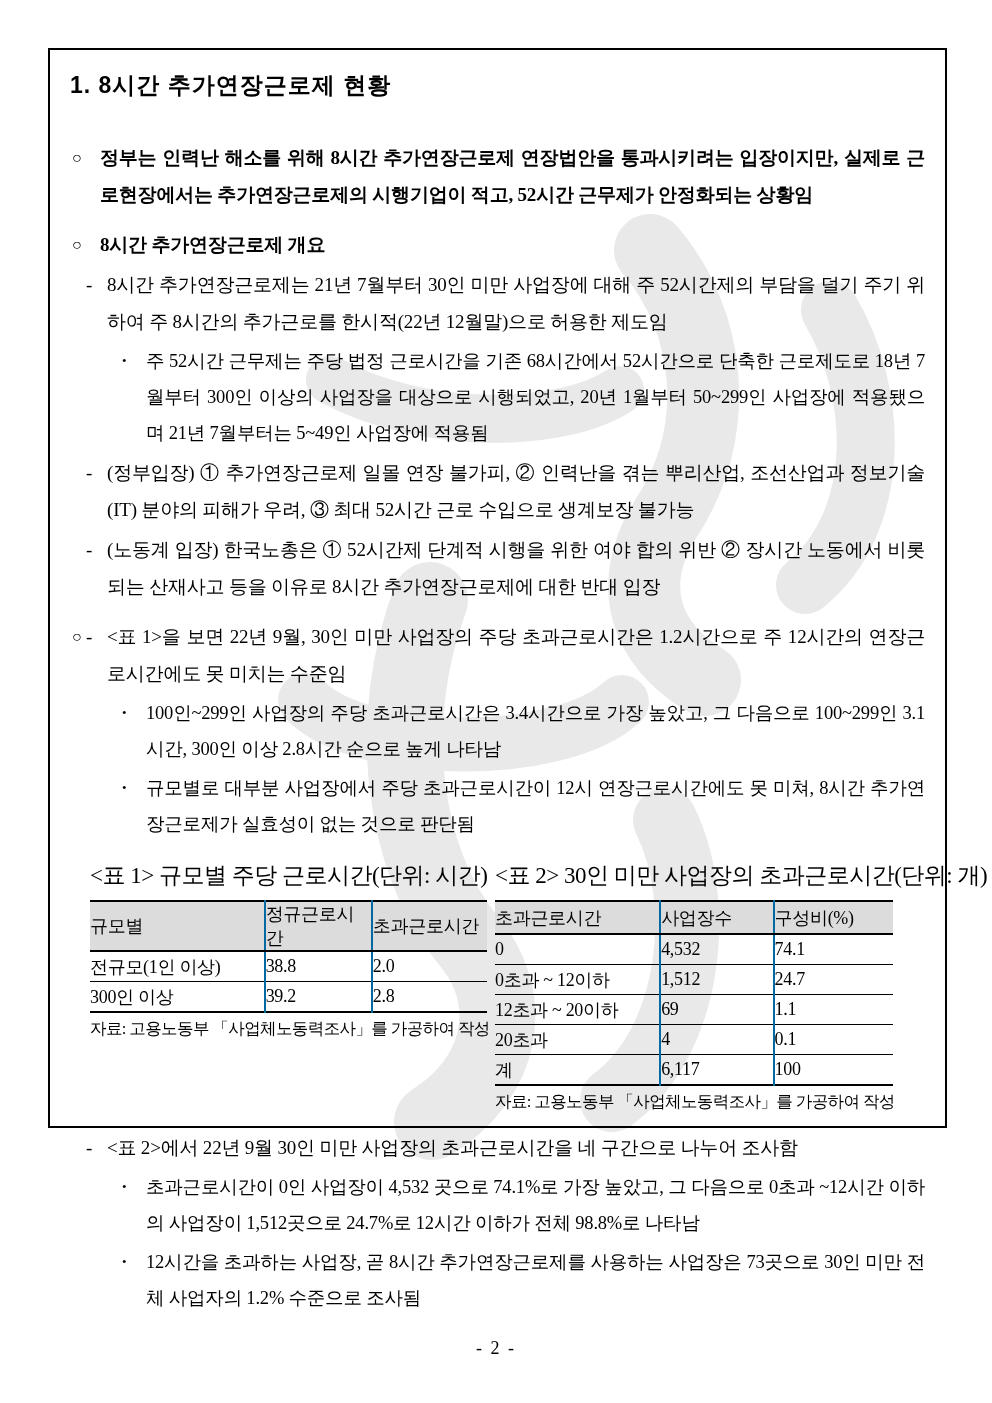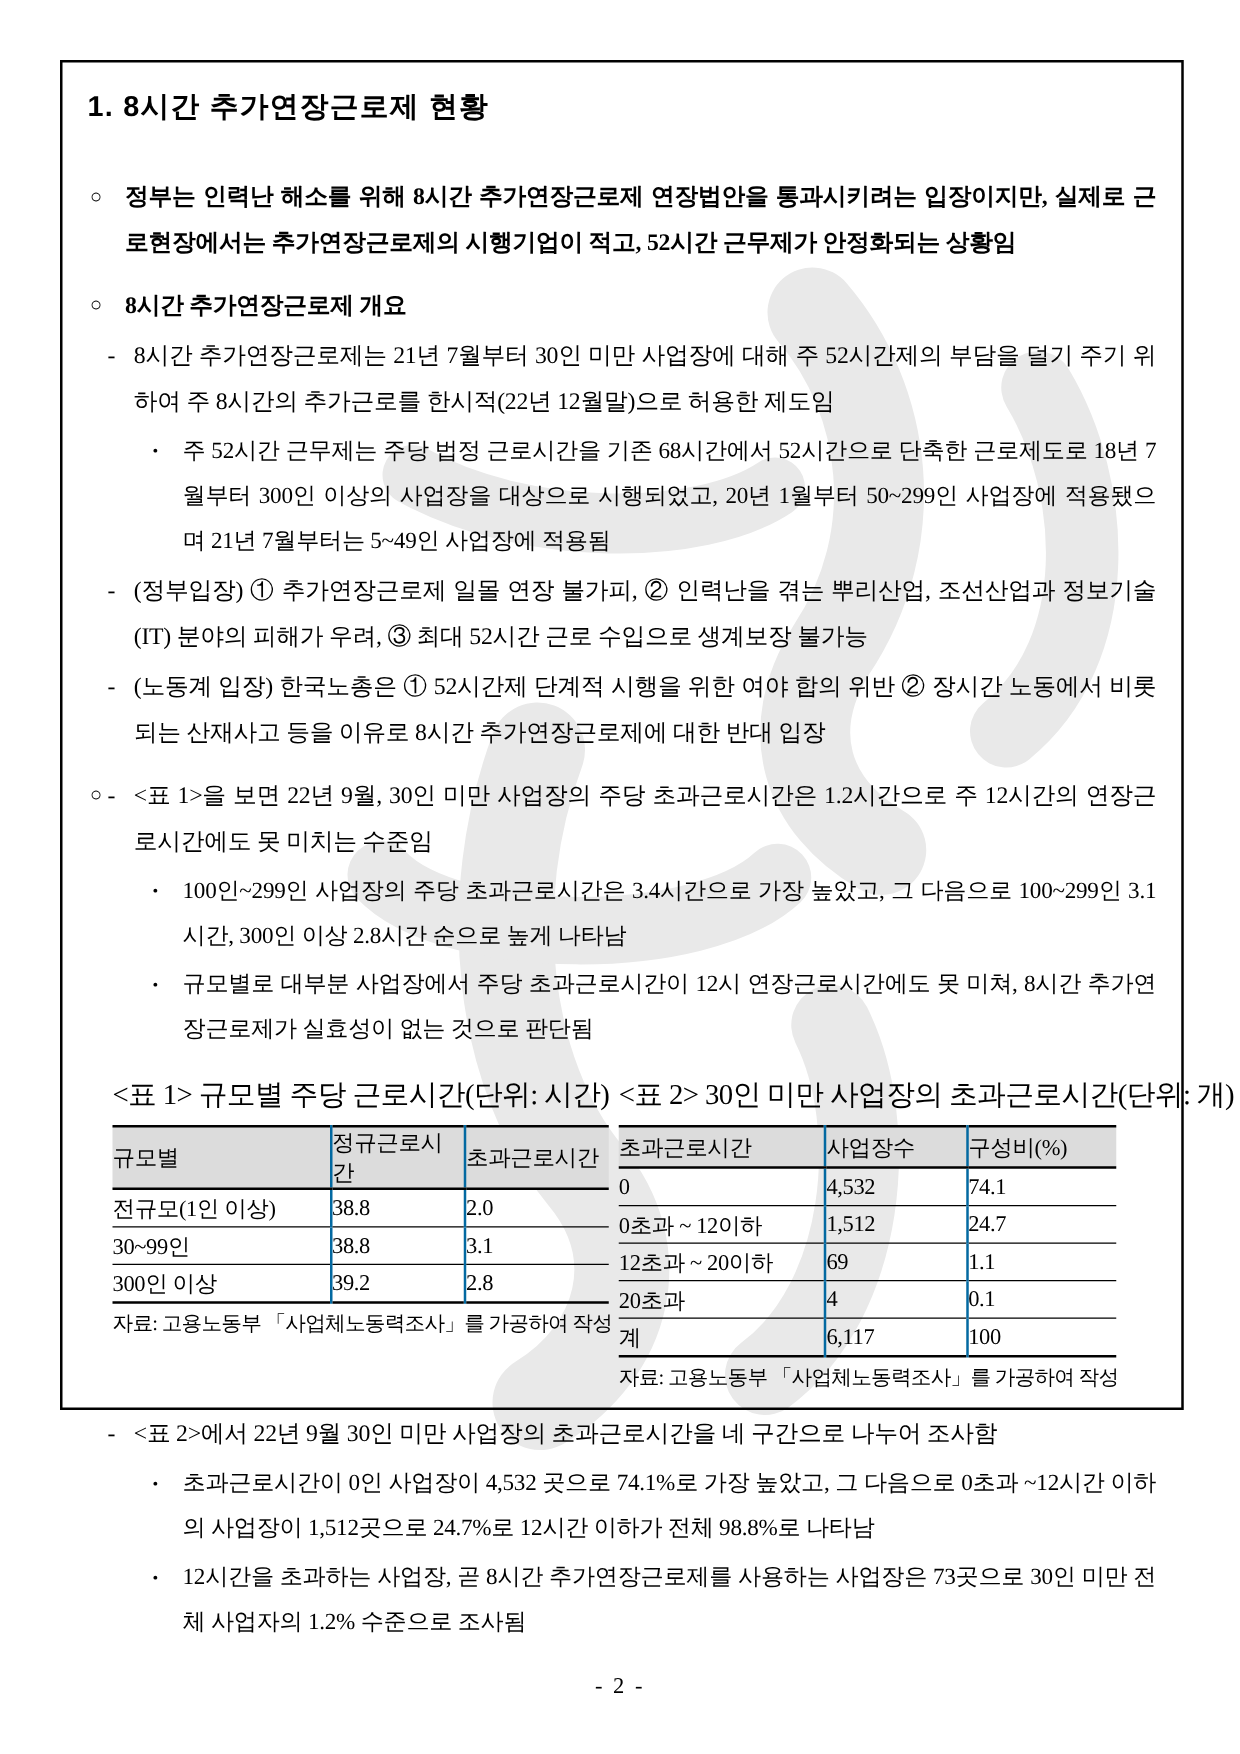--- a/index.html
+++ b/index.html
@@ -124,25 +124,20 @@
               <th>규모별</th>
               <th>정규근로시간</th>
               <th>초과근로시간</th>
             </tr>
             <tr>
               <td>전규모(1인 이상)</td>
               <td>38.8</td>
               <td>2.0</td>
             </tr>
             <tr>
-              <td>30~99인</td>
-              <td>38.8</td>
-              <td>3.1</td>
-            </tr>
-            <tr>
               <td>300인 이상</td>
               <td>39.2</td>
               <td>2.8</td>
             </tr>
           </tbody>
         </table>
         <div class="tbl-source">자료: 고용노동부 「사업체노동력조사」를 가공하여 작성</div>
       </div>
 
       <div class="tbl-block second">

